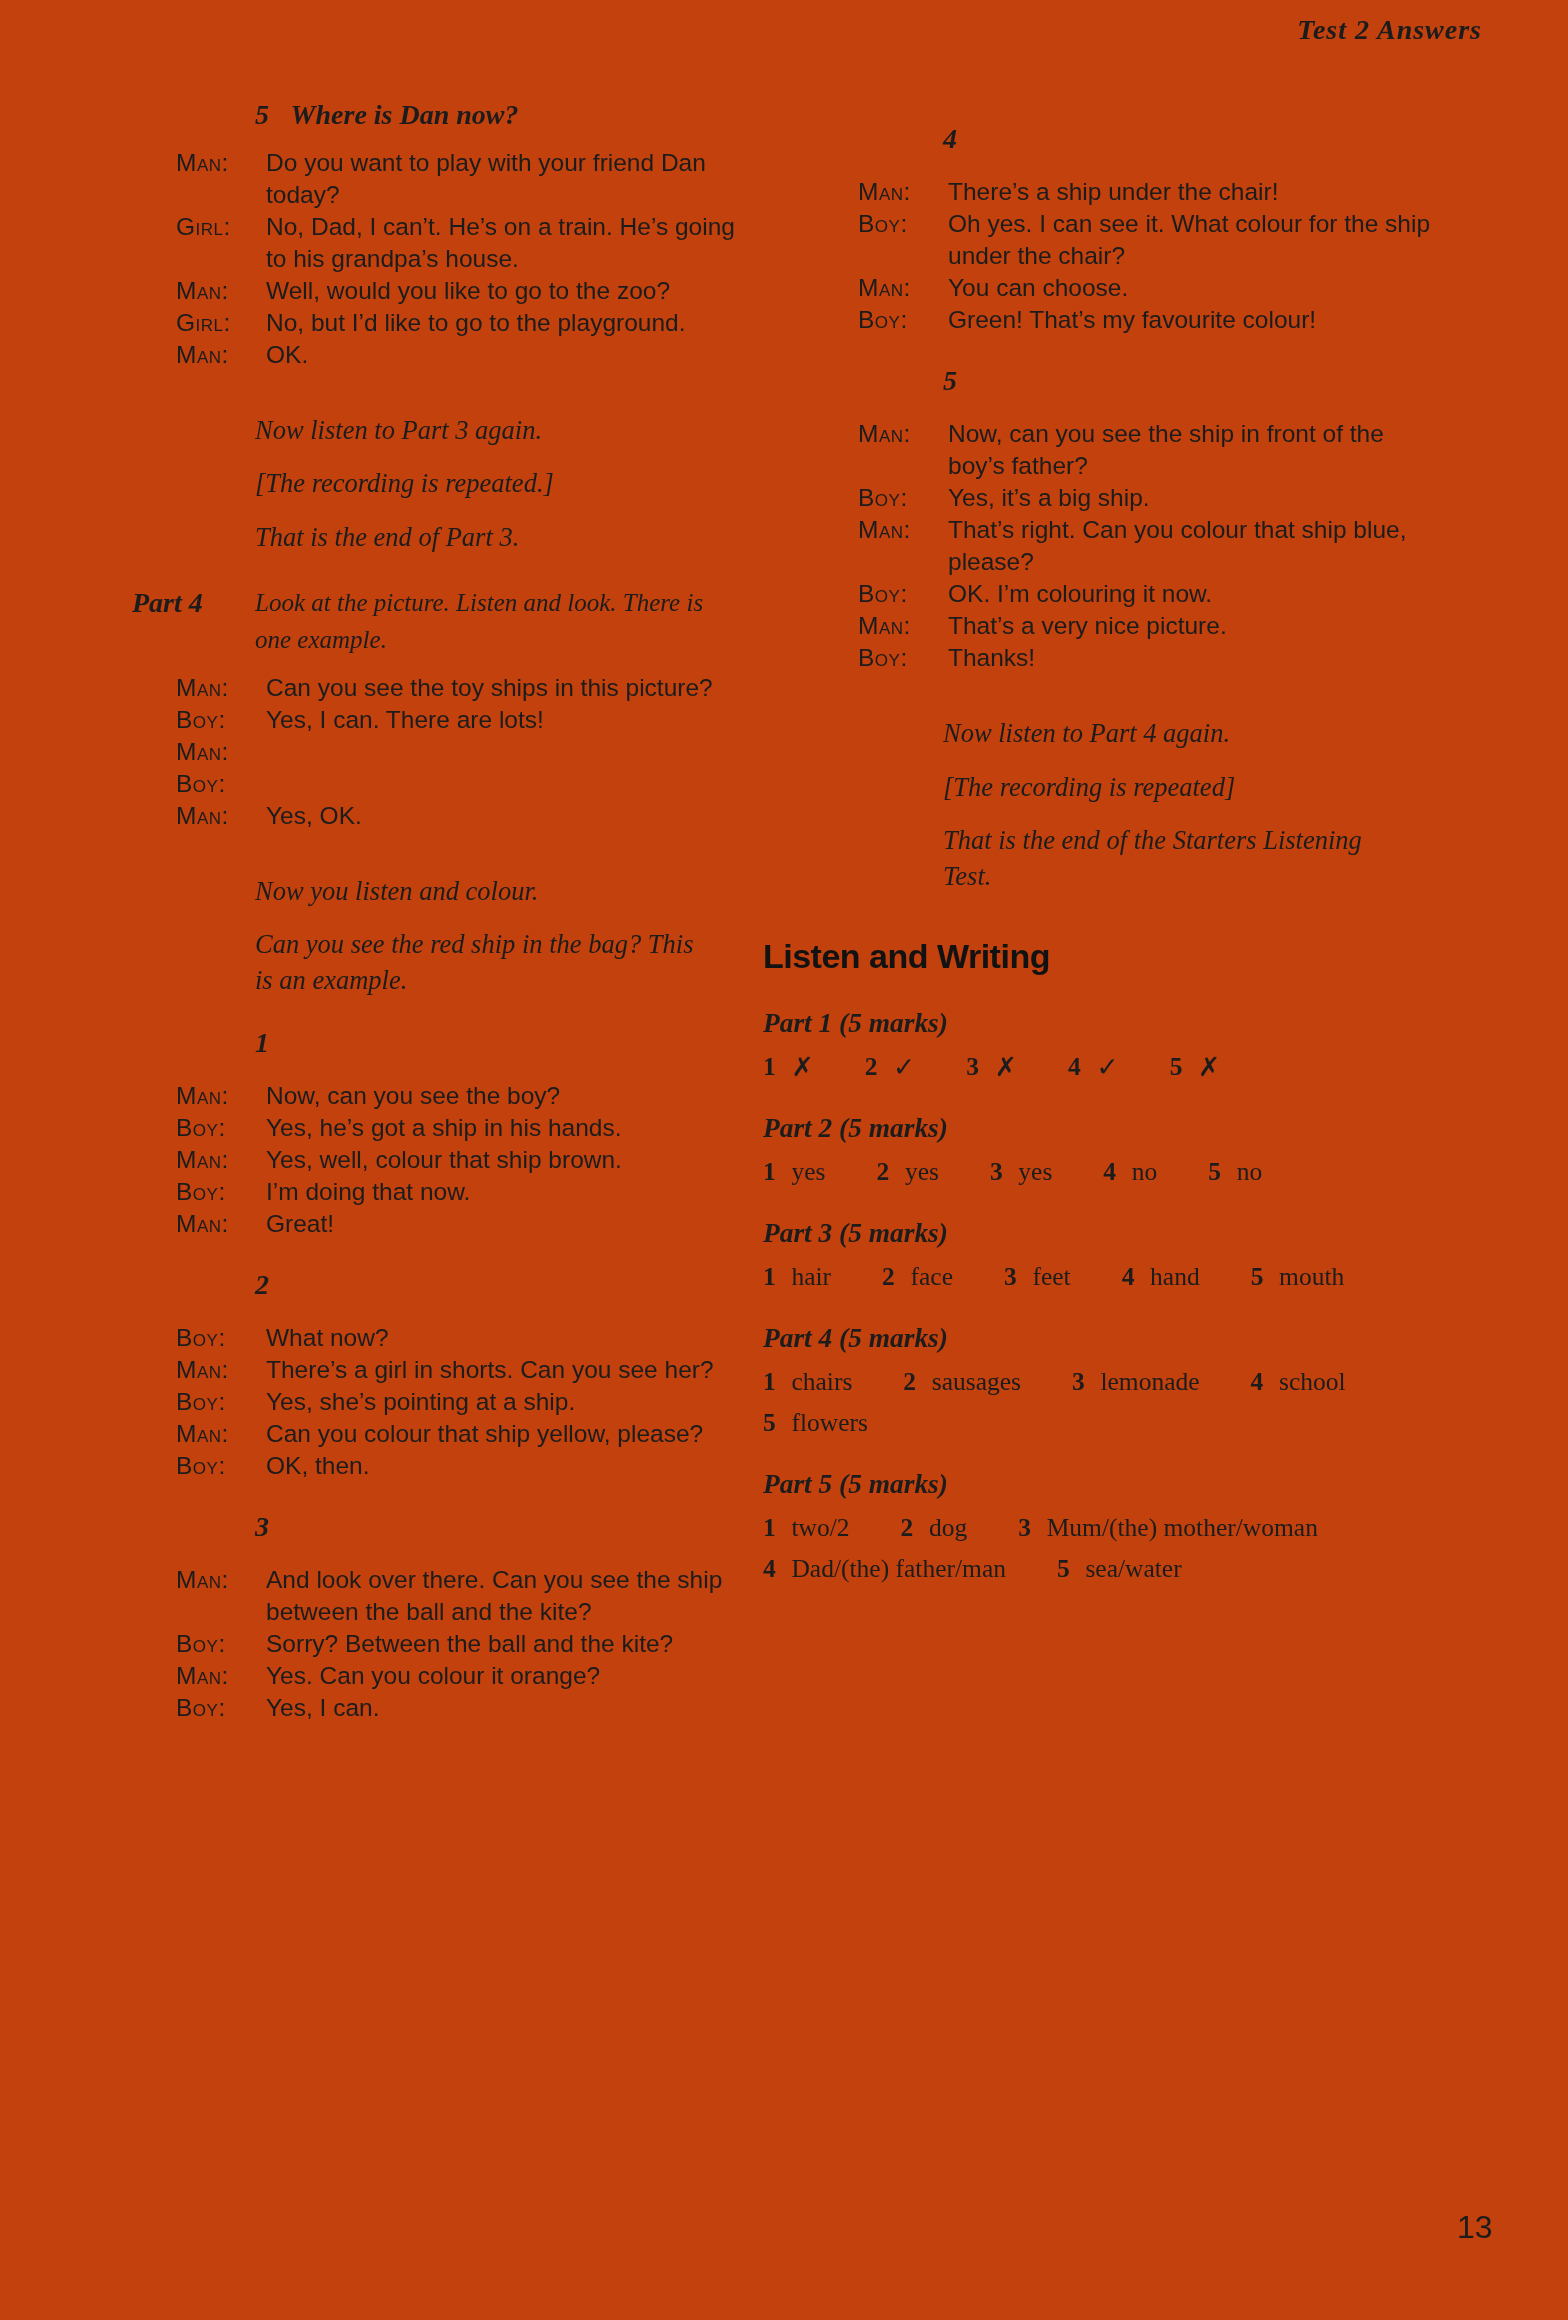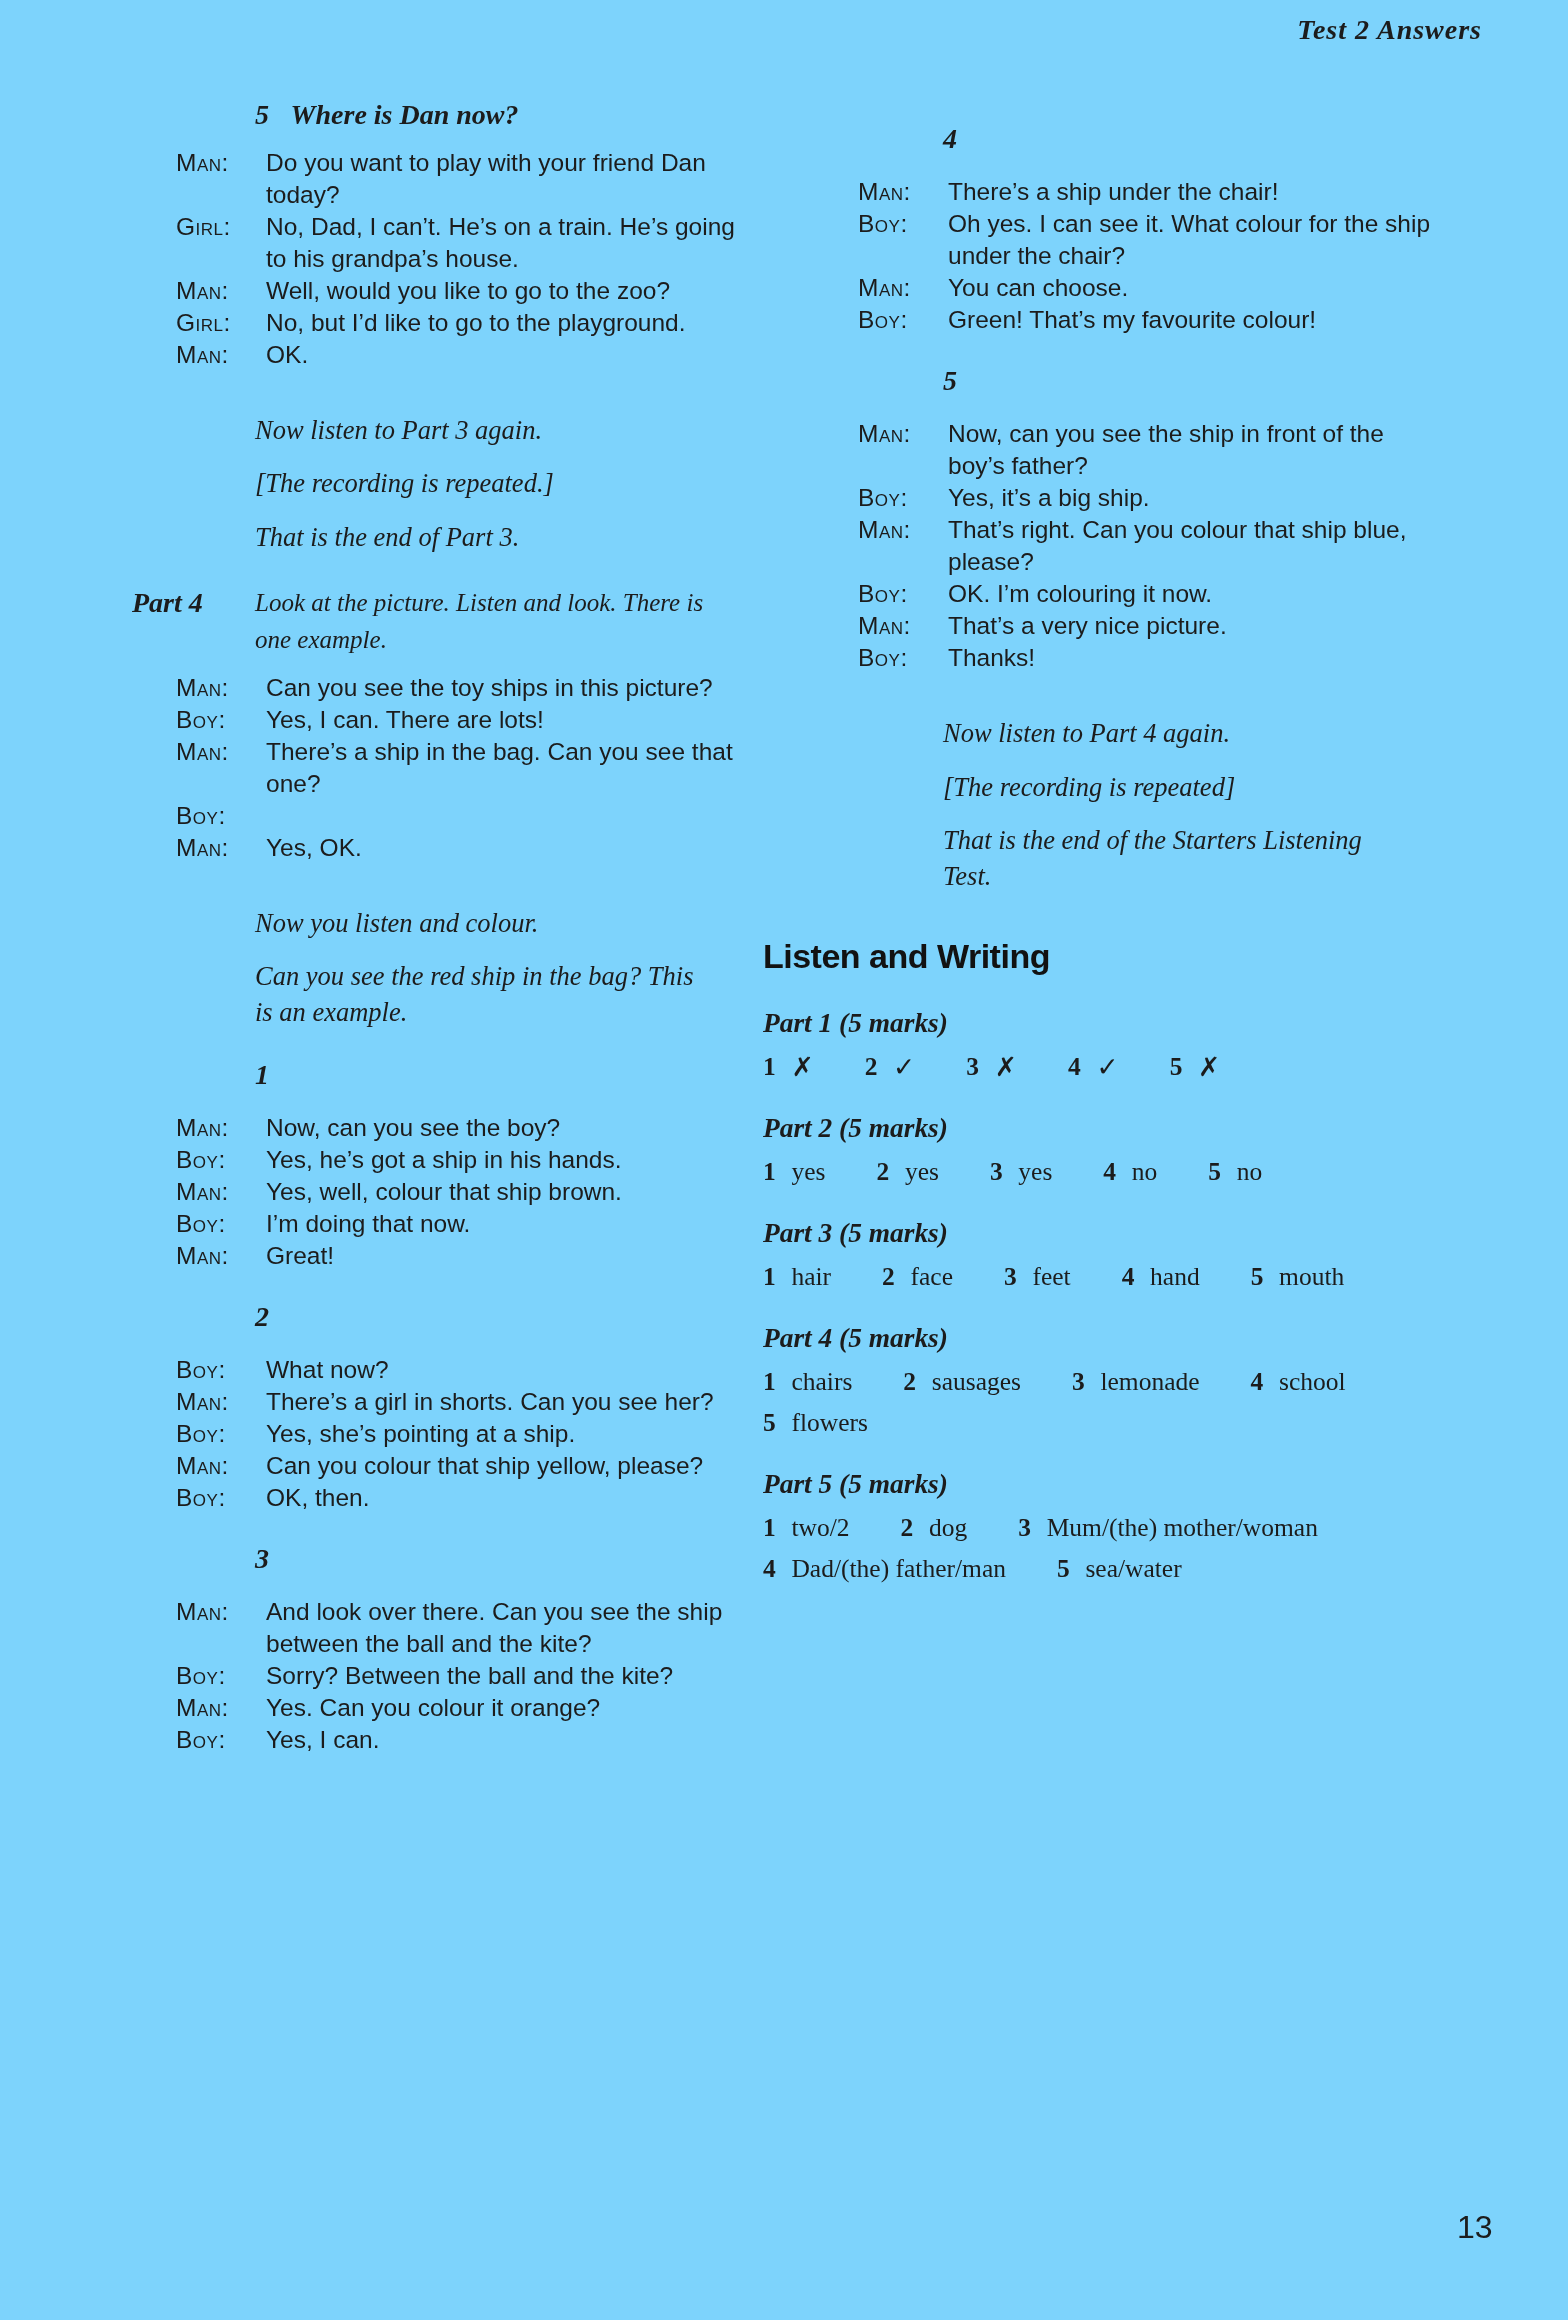--- a/index.html
+++ b/index.html
@@ -4,21 +4,21 @@
 <style>
   html,body{margin:0;padding:0;}
   body{
     width:1568px;height:2321px;
     background:#e9e8e4;
     font-family:"Liberation Sans",sans-serif;
   }
   .page{
     position:relative;
     width:1568px;height:2321px;
-    background:#7dd3fc;
+    background:#c2410c;
     color:#1c1c1c;
     overflow:hidden;
   }
   .page-header{
     position:absolute;top:13.7px;right:86px;
     font-family:"Liberation Serif",serif;
     font-style:italic;font-weight:600;
     font-size:28px;letter-spacing:1px;
   }
   .page-number{
@@ -161,21 +161,20 @@
         <div class="drow">
           <span class="speaker">Man:</span>
           <span class="utterance">Can you see the toy ships in this picture?</span>
         </div>
         <div class="drow">
           <span class="speaker">Boy:</span>
           <span class="utterance">Yes, I can. There are lots!</span>
         </div>
         <div class="drow">
           <span class="speaker">Man:</span>
-          <span class="utterance">There’s a ship in the bag. Can you see that one?</span>
         </div>
         <div class="drow">
           <span class="speaker">Boy:</span>
         </div>
         <div class="drow">
           <span class="speaker">Man:</span>
           <span class="utterance">Yes, OK.</span>
         </div>
       </div>
       <div class="stage">Now you listen and colour.</div>

